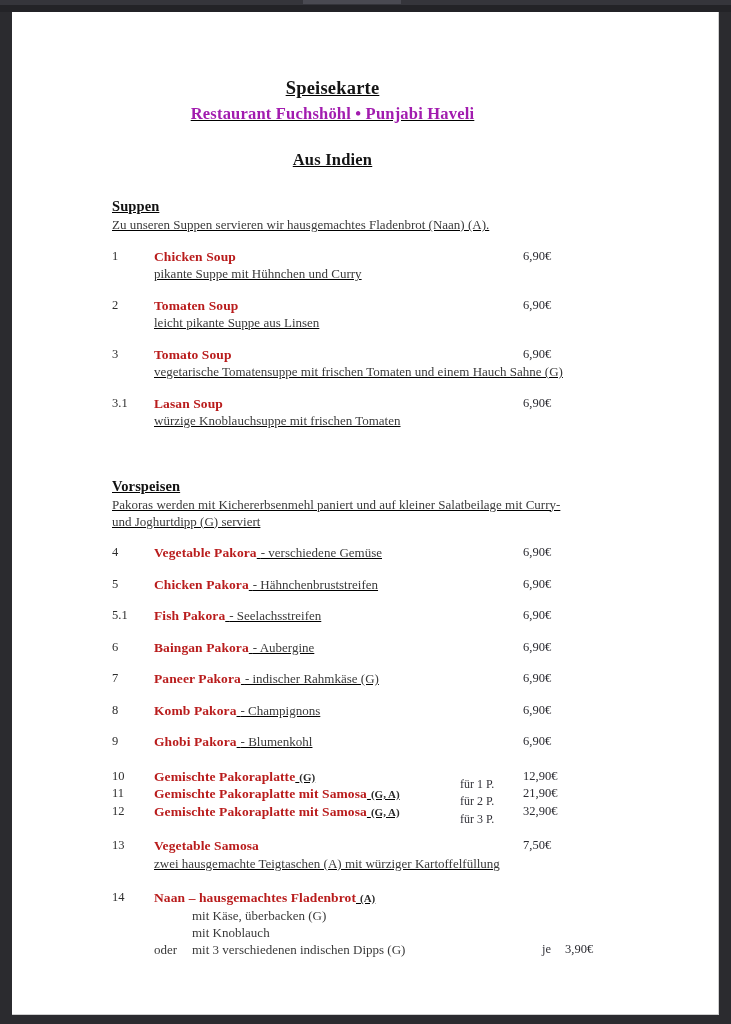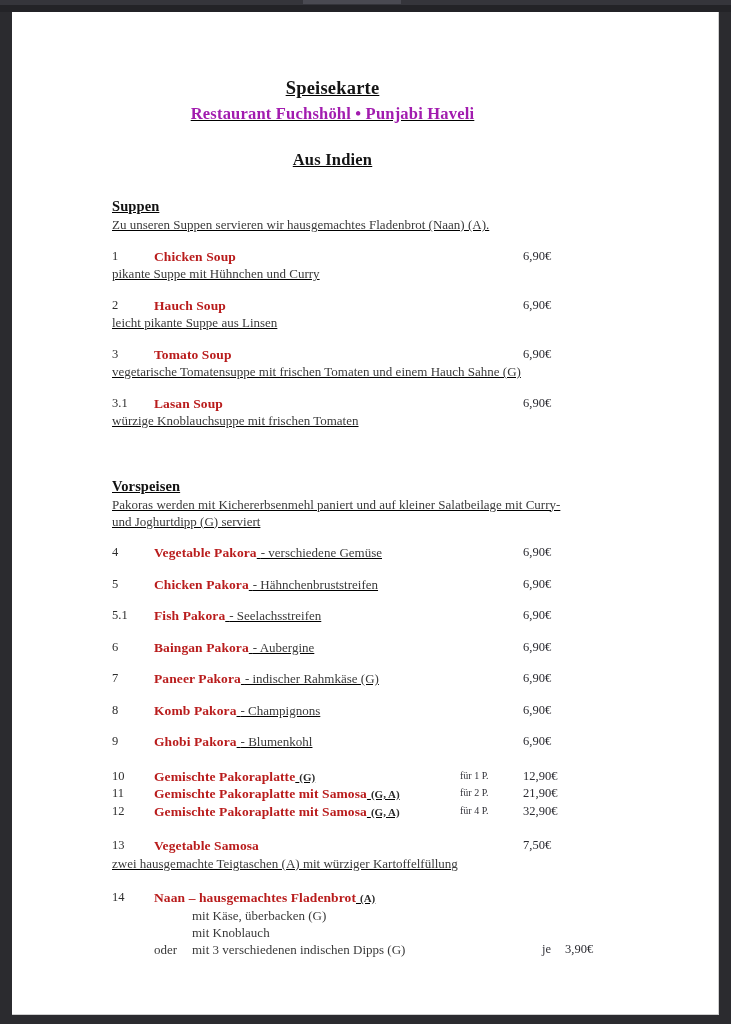--- a/index.html
+++ b/index.html
@@ -161,20 +161,21 @@
     font-weight: normal;
     color: #3a3a3a;
     text-align: center;
   }
   .alg {
     font-size: 11px;
     font-weight: bold;
     color: #2b2b2b;
   }
   .desc {
+    margin-left: 42px;
     font-size: 13px;
     color: #3a3a3a;
     line-height: 16.5px;
     padding-top: 1px;
   }
   .subline {
     position: relative;
     margin-left: 42px;
     font-size: 13px;
     color: #3a3a3a;
@@ -187,22 +188,22 @@
     width: 36px;
   }
   .subline .sub-text {
     display: inline-block;
     margin-left: 38px;
   }
 
   .portion {
     position: absolute;
     left: 348px;
-    top: 0;
-    font-size: 10px;
+    top: 8px;
+    font-size: 12px;
     color: #33333a;
     white-space: nowrap;
   }
   .unit {
     position: absolute;
     left: 388px;
     top: 0;
     font-size: 12.5px;
     color: #33333a;
   }
@@ -250,21 +251,21 @@
                 <span class="num">1</span>
                 <span class="name">Chicken Soup</span>
                 <span class="price">6,90€</span>
               </div>
               <div class="desc">pikante Suppe mit Hühnchen und Curry</div>
             </div>
 
             <div class="item">
               <div class="row">
                 <span class="num">2</span>
-                <span class="name">Hauch Soup</span>
+                <span class="name">Tomaten Soup</span>
                 <span class="price">6,90€</span>
               </div>
               <div class="desc">leicht pikante Suppe aus Linsen</div>
             </div>
 
             <div class="item">
               <div class="row">
                 <span class="num">3</span>
                 <span class="name">Tomato Soup</span>
                 <span class="price">6,90€</span>
@@ -371,21 +372,21 @@
                 <span class="portion">für 2 P.</span>
                 <span class="price">21,90€</span>
               </div>
             </div>
 
             <div class="item tight">
               <div class="row">
                 <span class="num">12</span>
                 <span class="name">Gemischte Pakoraplatte mit Samosa</span>
                 <span class="alg">(G, A)</span>
-                <span class="portion">für 4 P.</span>
+                <span class="portion">für 3 P.</span>
                 <span class="price">32,90€</span>
               </div>
             </div>
 
             <div class="item gap-before">
               <div class="row">
                 <span class="num">13</span>
                 <span class="name">Vegetable Samosa</span>
                 <span class="price">7,50€</span>
               </div>

